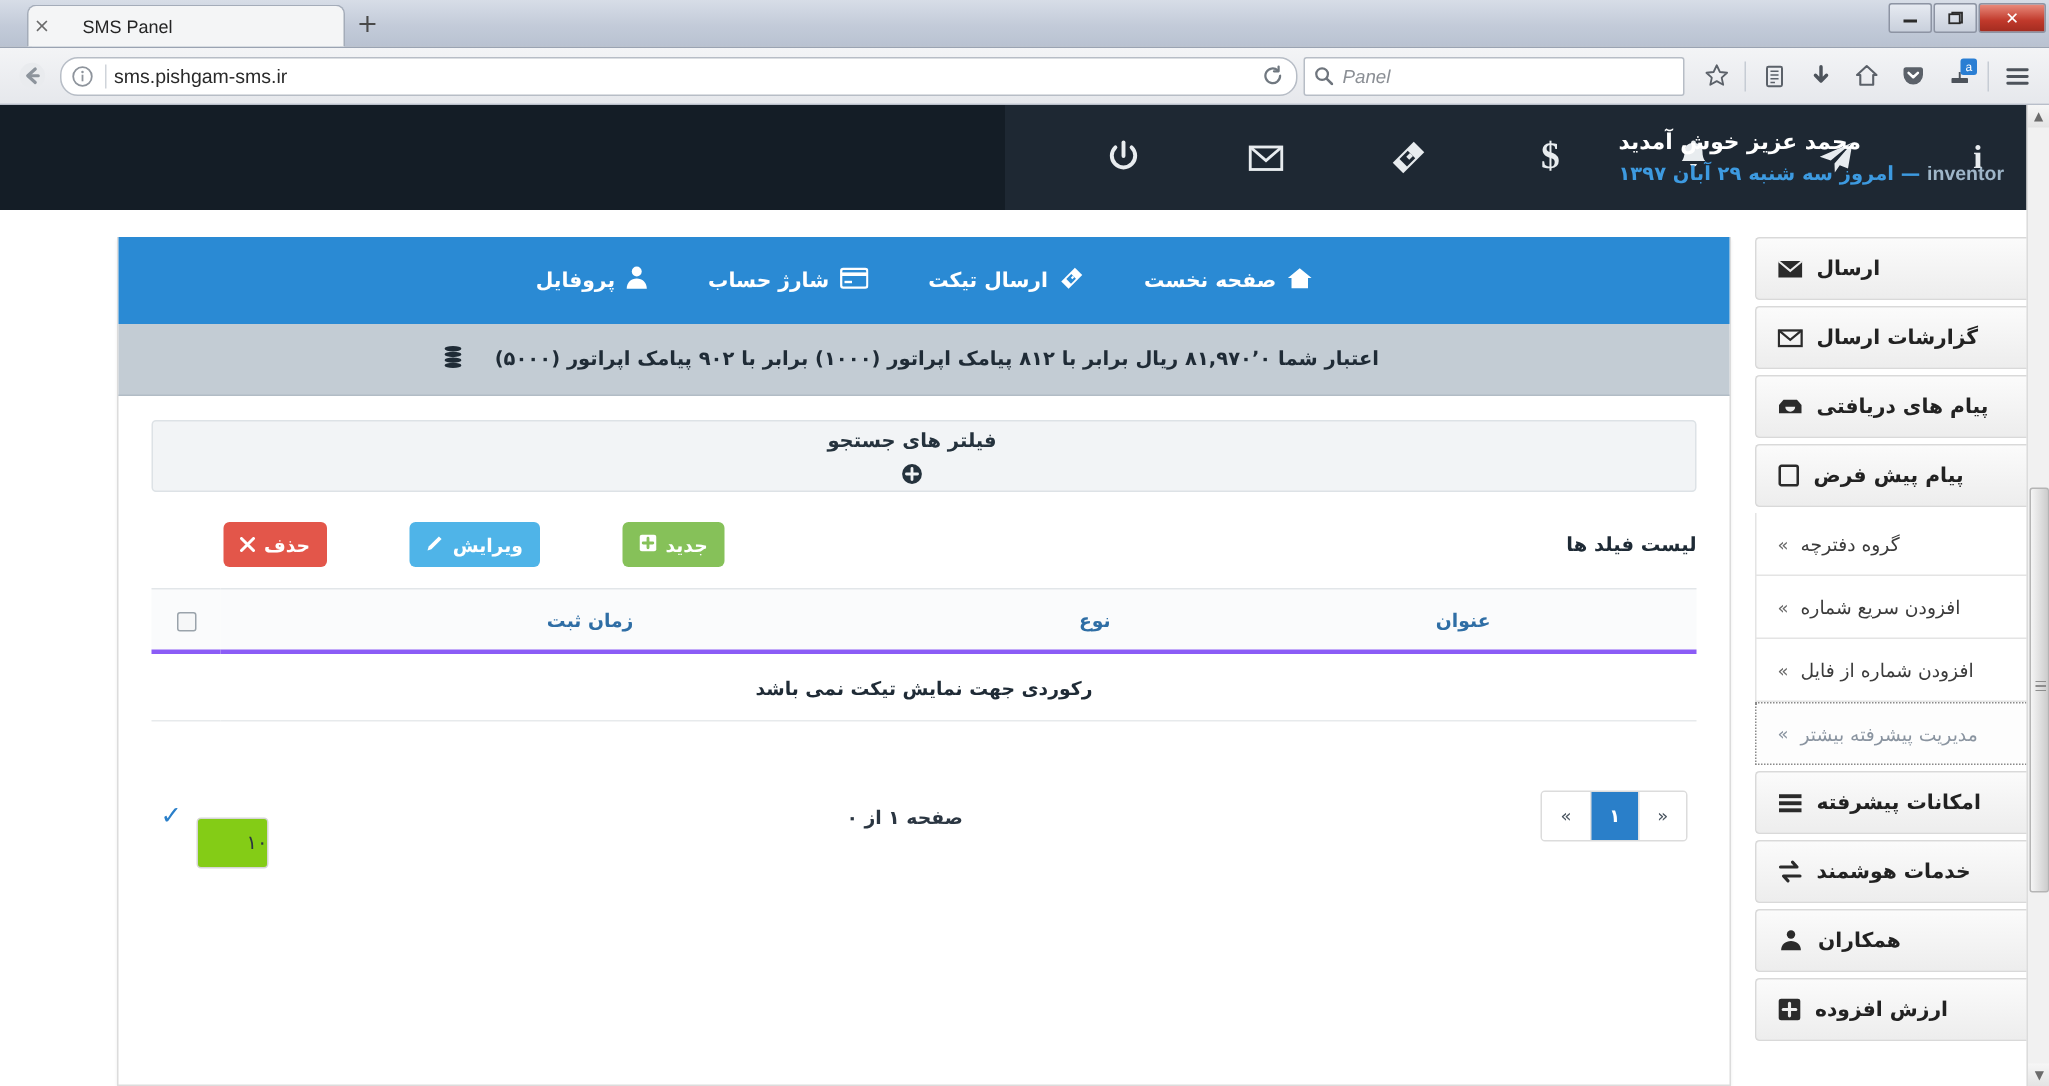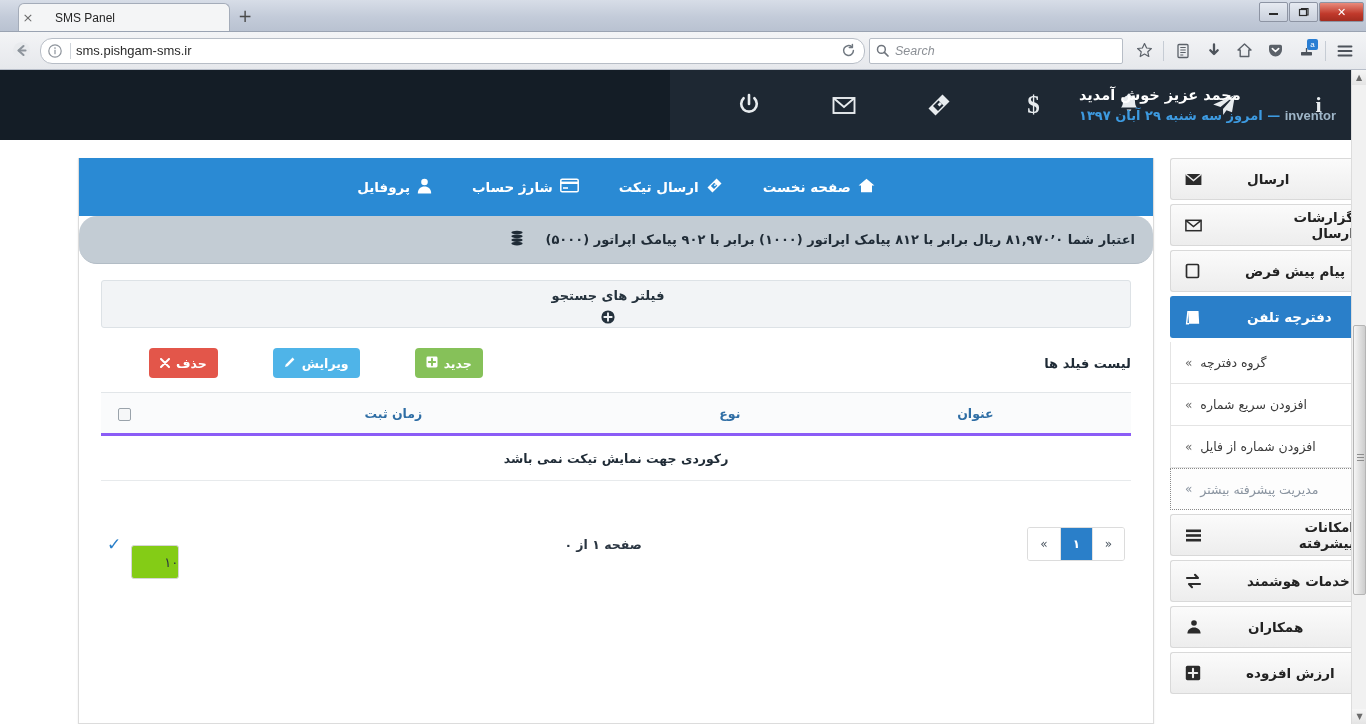--- a/index.html
+++ b/index.html
@@ -187,21 +187,20 @@
     height: 42px;
     background: linear-gradient(180deg,#fbfbfb 0%, #ededed 100%);
     border: 1px solid #d9d9d9;
     border-right: none;
     border-radius: 3px 0 0 3px;
     margin-bottom: 4px;
     display: flex; align-items: center; justify-content: flex-end;
     padding-left: 14px; padding-right: 12px;
     cursor: pointer;
     color: #222;
-    gap: 36px;
   }
   .side-item .lbl { font-size: 13.5px; font-weight: bold; }
   .side-item .ico {
     margin-right: 9px; display:flex; align-items:center;
     color:#2b2b2b;
   }
   .side-item.active {
     background: #2a7fc9;
     border-color: #2a7fc9;
     color: #ffffff;
@@ -250,24 +249,23 @@
   .blue-item {
     color: #ffffff; font-size: 13.5px; font-weight: bold;
     padding: 0 20px;
     display: flex; align-items: center; gap: 7px;
     cursor: pointer; white-space: nowrap;
   }
   .creditbar {
     height: 48px;
     background: #c3ccd4;
     border-bottom: 1px solid #b2bcc5;
-    display: flex; align-items: center; justify-content: flex-start;
+    display: flex; align-items: center; justify-content: center;
     padding-right: 18px;
     gap: 21px;
-    border-radius: 18px;
   }
   .credit-text { font-size: 13px; color: #1f2b36; font-weight: bold; }
 
   .panel-body { padding: 16px 22px 22px 22px; }
 
   .filterbox {
     height: 48px;
     background: #f2f4f6;
     border: 1px solid #dde2e6;
     border-radius: 3px;
@@ -431,21 +429,21 @@
         </svg>
       </span>
     </div>
     <div class="searchbar">
       <span class="search-ico">
         <svg width="13" height="13" viewBox="0 0 13 13">
           <circle cx="5.4" cy="5.4" r="3.9" fill="none" stroke="#6f757d" stroke-width="1.5"></circle>
           <path d="M8.4 8.4 L12 12" stroke="#6f757d" stroke-width="1.7" stroke-linecap="round"></path>
         </svg>
       </span>
-      <span class="search-ph">Search</span>
+      <span class="search-ph">Panel</span>
     </div>
     <div class="tool-icons">
       <div class="tool-ico">
         <svg width="17" height="17" viewBox="0 0 17 17">
           <path d="M8.5 1.5 L10.6 6 L15.4 6.5 L11.8 9.8 L12.8 14.5 L8.5 12.1 L4.2 14.5 L5.2 9.8 L1.6 6.5 L6.4 6 Z" fill="none" stroke="#5b6169" stroke-width="1.2" stroke-linejoin="round"></path>
         </svg>
       </div>
       <div class="tool-sep"></div>
       <div class="tool-ico">
         <svg width="16" height="16" viewBox="0 0 16 16">
@@ -552,33 +550,33 @@
         <div class="side-item">
           <span class="lbl">گزارشات ارسال</span>
           <span class="ico">
             <svg width="17" height="17" viewBox="0 0 17 17">
                 <rect x="0.9" y="3.3" width="15.2" height="10.4" fill="none" stroke="currentColor" stroke-width="1.5"></rect>
                 <path d="M0.9 3.3 L8.5 9.5 L16.1 3.3" fill="none" stroke="currentColor" stroke-width="1.5"></path>
               </svg>
           </span>
         </div>
         <div class="side-item">
+          <span class="lbl">پیام های دریافتی</span>
+          <span class="ico">
+            <svg width="17" height="17" viewBox="0 0 17 17">
+                <path d="M1 12.5 V7 L4 3.5 H13 L16 7 V12.5 Z" fill="currentColor"></path>
+                <path d="M1 8.2 H5.2 a3.3 3.3 0 0 0 6.6 0 H16" fill="#ededed"></path>
+              </svg>
+          </span>
+        </div>
+        <div class="side-item">
           <span class="lbl">پیام پیش فرض</span>
           <span class="ico">
             <svg width="15" height="16" viewBox="0 0 15 16">
                 <rect x="1.5" y="1.5" width="12" height="13" rx="1.2" fill="none" stroke="currentColor" stroke-width="1.7"></rect>
-              </svg>
-          </span>
-        </div>
-        <div class="side-item active">
-          <span class="lbl">دفترچه تلفن</span>
-          <span class="ico">
-            <svg width="17" height="17" viewBox="0 0 17 17">
-                <path d="M3 2 H13.5 L14.2 14.8 H4 Z" fill="currentColor"></path>
-                <path d="M3 2 L1.6 14.8 H4" fill="none" stroke="currentColor" stroke-width="1.4"></path>
               </svg>
           </span>
         </div>
 
         <div class="sub-group">
           <div class="side-sub">
             <span>گروه دفترچه</span>
             <span class="chev">»</span>
           </div>
           <div class="side-sub">

